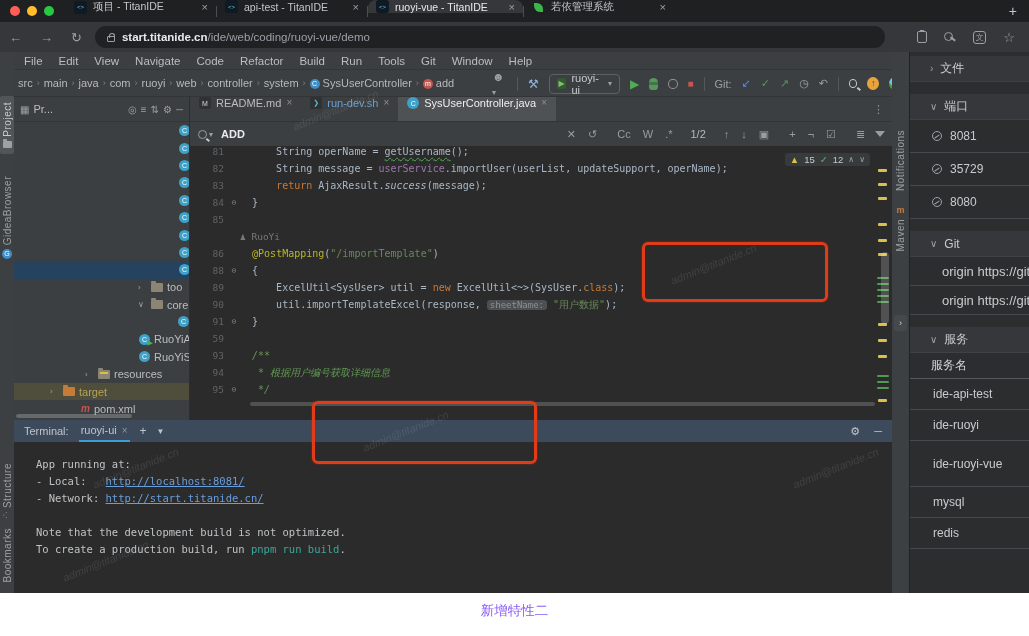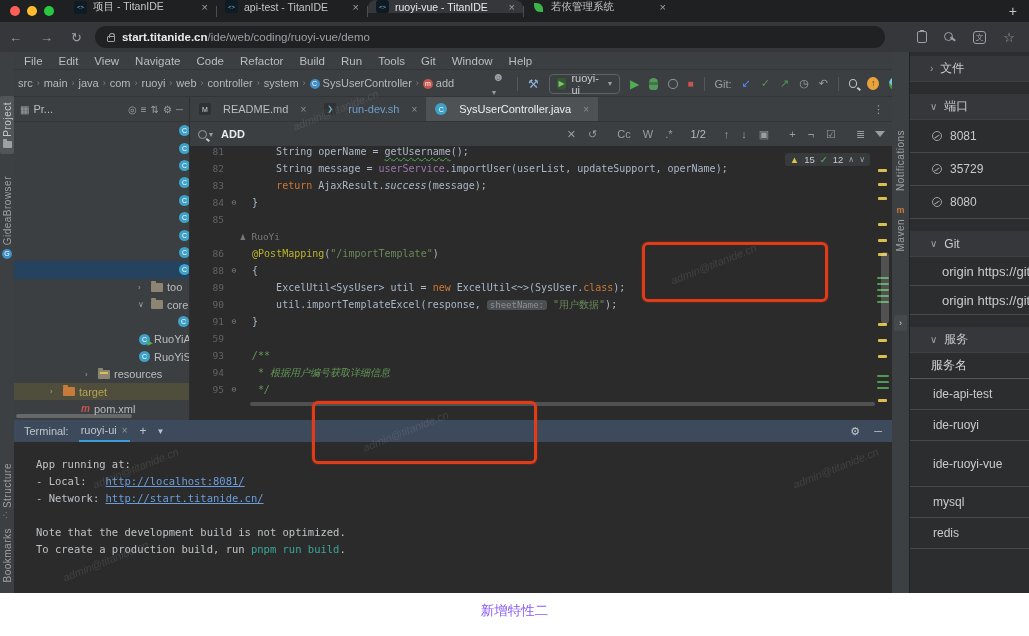--- a/index.html
+++ b/index.html
@@ -88,21 +88,21 @@
   .tic.class .runmark{position:absolute;right:-3px;bottom:-3px;color:#4fae52;font-size:7px}
   .tic.folder{width:12px;height:9px;background:#8d8573;border-radius:1px;position:relative}
   .tic.folder::before{content:"";position:absolute;left:0;top:-2px;width:5px;height:2px;background:inherit;border-radius:1px 1px 0 0}
   .tic.folder.res::after{content:"";position:absolute;left:2px;top:2px;width:8px;height:2px;background:#d9bf4e}
   .tic.folder.target{background:#c77b3a}
   .tic.maven{color:#c4554f;font-size:10px;font-weight:bold;font-style:italic}
   .hscroll{position:absolute;left:2px;bottom:2px;width:116px;height:4px;background:rgba(255,255,255,.22);border-radius:2px}
   
   .editor{position:absolute;left:190px;top:45px;width:702px;height:323px;background:#2b2b2b;z-index:1}
   .etabs{height:25px;background:#3c3f41;display:flex;align-items:stretch;border-bottom:1px solid #323436}
-  .etab{display:flex;align-items:center;gap:12px;padding:0 9px;font-size:11px;color:#bbbdbf}
+  .etab{display:flex;gap:5px;padding:0 9px;font-size:11px;color:#bbbdbf}
   .etab.active{background:#4e5254;color:#eceef0}
   .etab .ex{color:#8c8f92;font-size:10px}
   .eic{width:12px;height:12px;flex:none;border-radius:2px;font-size:7px;display:flex;align-items:center;justify-content:center}
   .eic.md{background:#2f3133;color:#d3d6d8}
   .eic.sh{background:#2f3133;color:#62b8c6}
   .eic.jc{border-radius:50%;background:#3fa0c8;color:#fff}
   .kebab{margin-left:auto;color:#9da1a4;font-size:11px;padding:0 8px;align-self:center}
   .searchbar{height:25px;background:#3c3f41;border-bottom:1px solid #2a2a2a;display:flex;align-items:center;font-size:11px;color:#9a9da0;gap:8px;padding:0 8px}
   .sq-ic{display:flex;align-items:center;gap:2px}
   .sq-query{color:#e8eaed;font-weight:bold;margin-right:4px}

